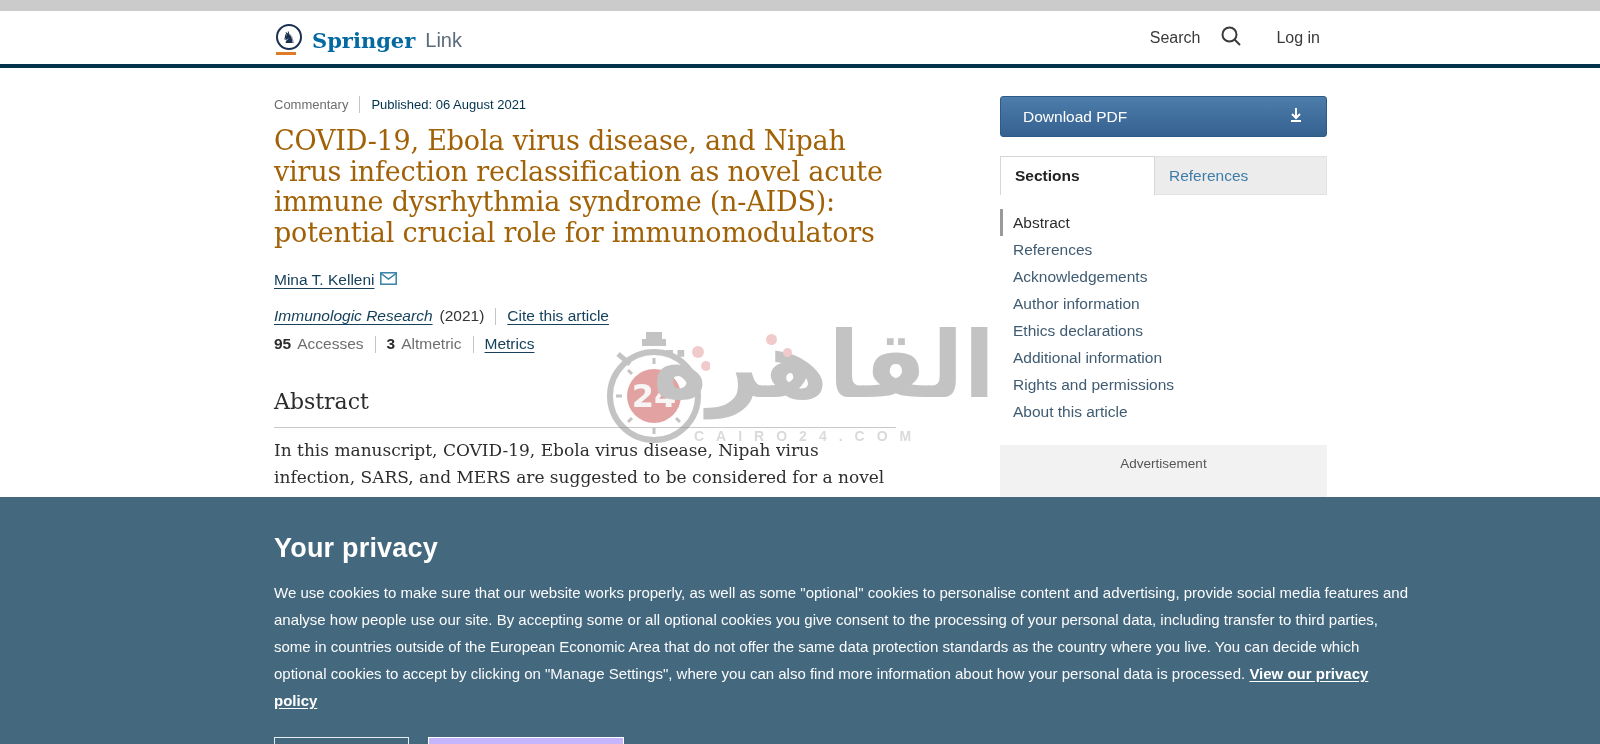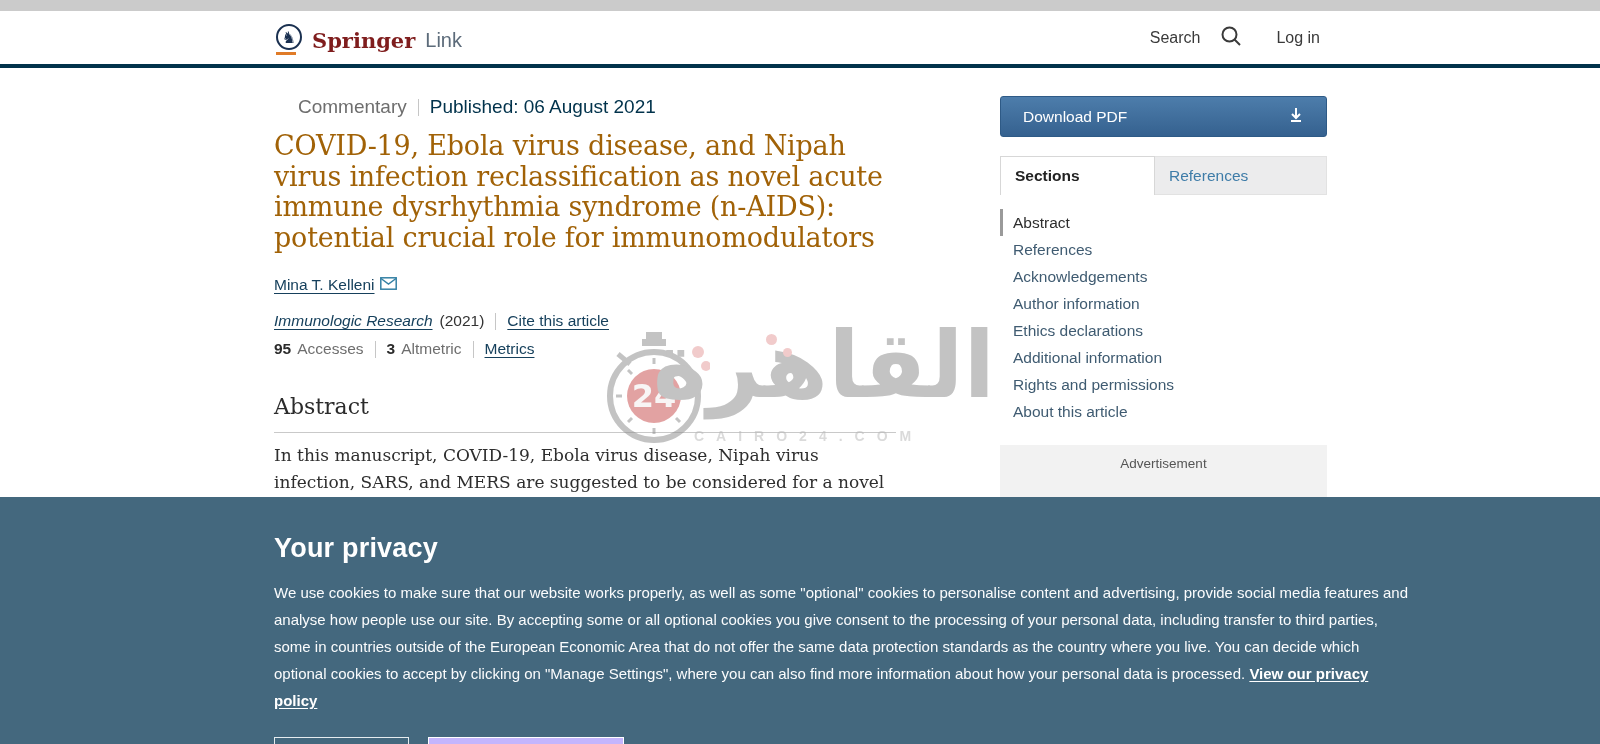--- a/index.html
+++ b/index.html
@@ -6,30 +6,30 @@
   html,body { width:1600px; height:744px; overflow:hidden; background:#fff;
               font-family:"Liberation Sans", sans-serif; }
   .page { position:relative; width:1600px; height:744px; }
 
   
   .top-strip { height:11px; background:#cbcbcb; }
   .header { position:relative; height:53px; background:#fff; }
   .brand { position:absolute; left:274px; top:12px; display:flex; align-items:center; gap:8px; }
   .brand-icon { position:relative; width:30px; height:34px; }
   .brand-icon svg { display:block; }
-  .brand-name { font-family:"DejaVu Serif", serif; font-weight:bold; font-size:21px; color:#7f1d1d; }
+  .brand-name { font-family:"DejaVu Serif", serif; font-weight:bold; font-size:21px; color:#0369a1; }
   .brand-suffix { font-size:20px; color:#5c6b7a; margin-left:2px; }
   .header-right { position:absolute; right:280px; top:0; height:53px; display:flex; align-items:center; gap:34px; }
   .hdr-link { font-size:16px; color:#3a3a3a; cursor:pointer; display:flex; align-items:center; gap:20px; text-decoration:none; }
   .navy-line { height:4px; background:#01324b; }
 
   
   .content { position:relative; height:676px; background:#fff; overflow:hidden; }
   .main-col { position:absolute; left:274px; top:28px; width:622px; }
-  .meta-row { font-size:19px; color:#6e6e6e; display:flex; align-items:center;margin-left:24px; }
+  .meta-row { font-size:13px; color:#6e6e6e; display:flex; align-items:center; }
   .meta-type { color:#6e6e6e; }
   .vdiv { display:inline-block; width:0; height:17px; border-left:1px solid #c6c6c6; margin:0 11px; vertical-align:middle; }
   .meta-pub { color:#01324b; }
   h1.title { margin-top:13px; font-family:"DejaVu Serif", serif; font-weight:normal;
              font-size:27px; line-height:30.5px; color:#a16207; letter-spacing:-0.2px; }
   .author-row { margin-top:23px; font-size:15.5px; display:flex; align-items:center; }
   a.dark-link { color:#16405c; text-decoration:underline; text-underline-offset:3px; cursor:pointer; }
   .mail-icon { margin-left:5px; display:inline-block; }
   .journal-row { margin-top:18px; font-size:15.5px; color:#333; display:flex; align-items:center; }
   .journal-name { font-style:italic; }

